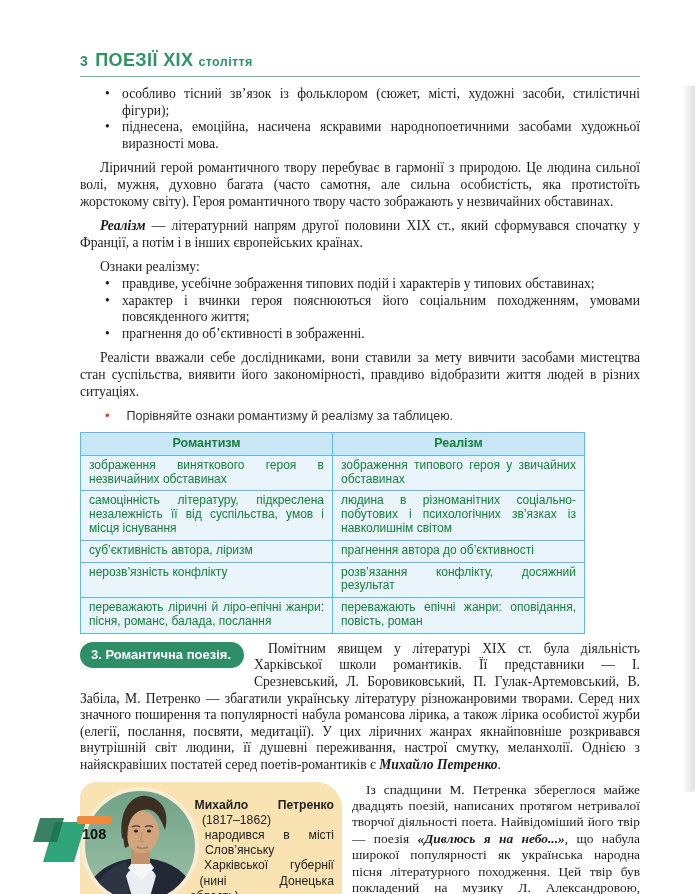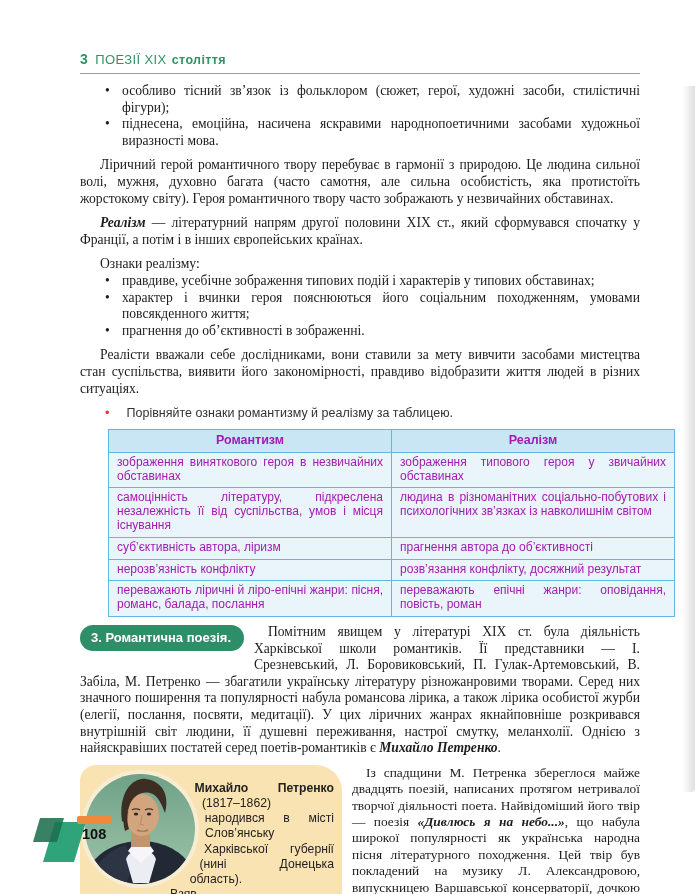--- a/index.html
+++ b/index.html
@@ -22,21 +22,21 @@
   
   .running-head {
     font-family: "Liberation Sans", sans-serif;
     color: #2f9464;
     border-bottom: 1.5px solid #6cb68f;
     padding-bottom: 5px;
     margin-bottom: 9px;
     letter-spacing: 0.4px;
   }
   .running-head .chap { font-size: 14px; font-weight: bold; margin-right: 7px; }
-  .running-head .ttl  { font-size: 13px; font-weight: normal; margin-top: 12px; }
+  .running-head .ttl  { font-size: 18px; font-weight: bold; margin-top: 12px; }
   .running-head .sub  { font-size: 12.5px; font-weight: bold; margin-left: 5px; }
 
   
   .serif-p {
     font-size: 13.6px;
     line-height: 16.6px;
     text-align: justify;
     text-indent: 20px;
     hyphens: auto;
     margin-top: 8px;
@@ -66,26 +66,25 @@
     font-size: 12.5px;
     color: #333;
     margin: 8px 0 9px 0;
     padding-left: 25px;
   }
   .task-line .red-dot { color: #e23b2e; margin-right: 17px; font-size: 13px; }
 
   
   table.cmp {
     border-collapse: collapse;
-    width: 567px;
+    width: 505px;
     font-family: "Liberation Sans", sans-serif;
     font-size: 12px;
-    color: #a21caf;
+    color: #15803d;
     margin-bottom: 7px;
-    margin-left: 28px;
   }
   table.cmp th, table.cmp td {
     border: 1px solid #5fb8e6;
     padding: 3px 8px 4px 8px;
     vertical-align: top;
     line-height: 13.8px;
   }
   table.cmp th {
     background: #c9e6f5;
     font-weight: bold;
@@ -182,21 +181,21 @@
 <body>
 
 <div class="page">
   <div class="content">
 
     <div class="running-head">
       <span class="chap">3</span><span class="ttl">ПОЕЗІЇ XIX</span><span class="sub">століття</span>
     </div>
 
     <ul class="dotlist">
-      <li>особливо тісний зв’язок із фольклором (сюжет, герої, художні засоби, стилістичні фігури);</li>
+      <li>особливо тісний зв’язок із фольклором (сюжет, місті, художні засоби, стилістичні фігури);</li>
       <li>піднесена, емоційна, насичена яскравими народнопоетичними засобами художньої виразності мова.</li>
     </ul>
 
     <p class="serif-p">Ліричний герой романтичного твору перебуває в гармонії з природою. Це людина сильної волі, мужня, духовно багата (часто самотня, але сильна особистість, яка протистоїть жорстокому світу). Героя романтичного твору часто зображають у незвичайних обставинах.</p>
 
     <p class="serif-p"><span class="lead-term">Реалізм</span><span> — літературний напрям другої половини XIX ст., який сформувався спочатку у Франції, а потім і в інших європейських країнах.</span></p>
 
     <p class="serif-p">Ознаки реалізму:</p>
 
     <ul class="dotlist">

